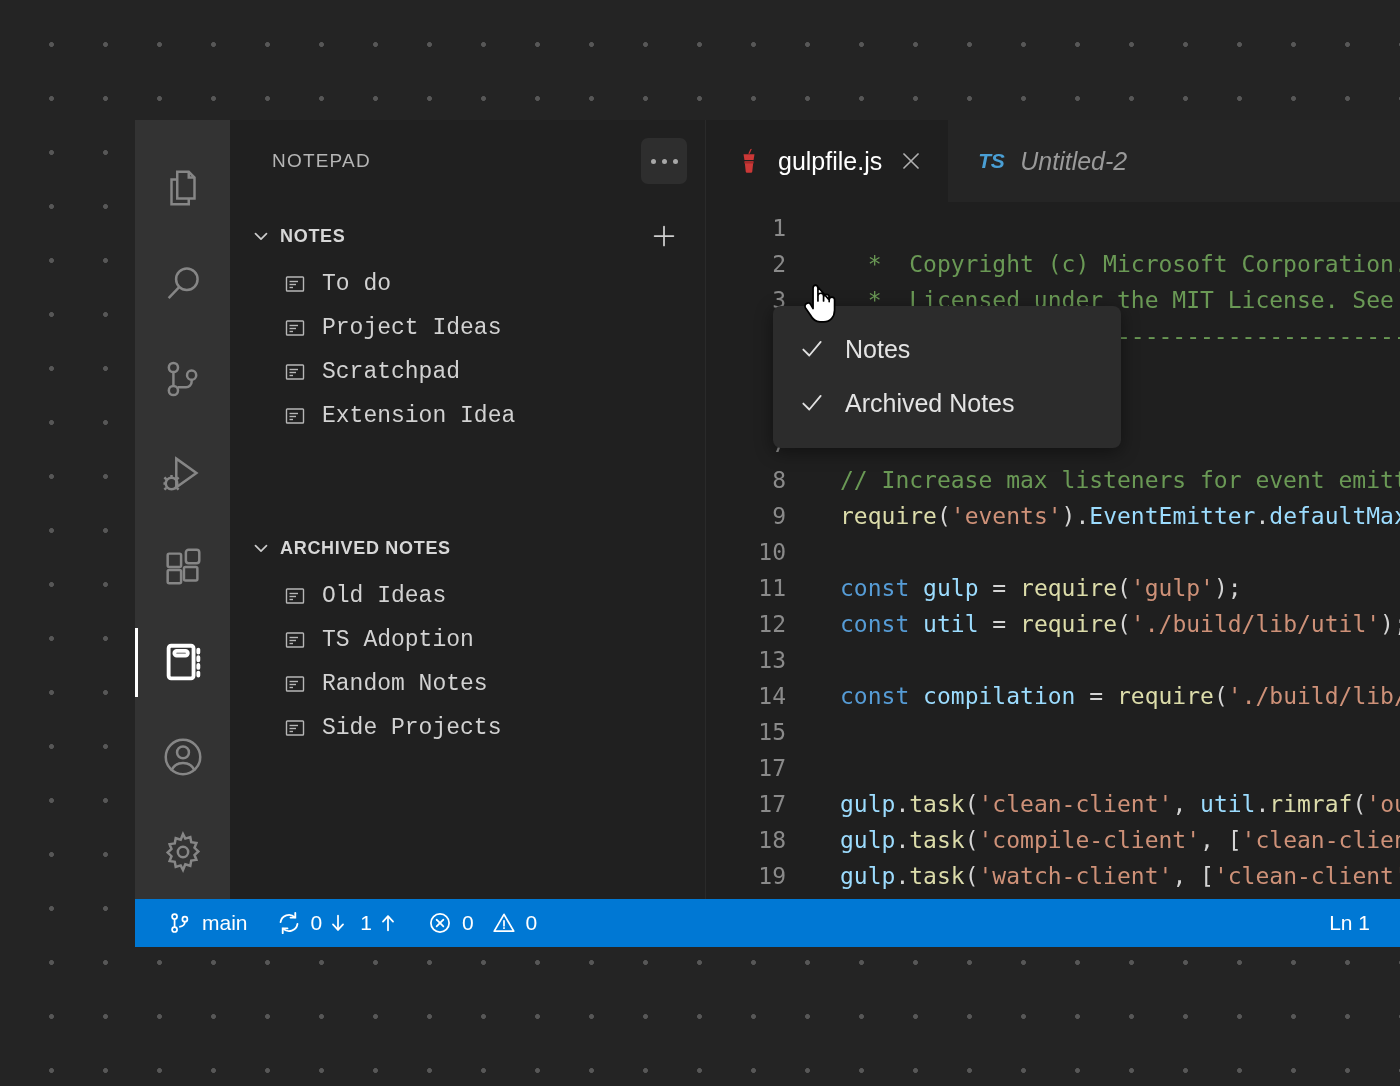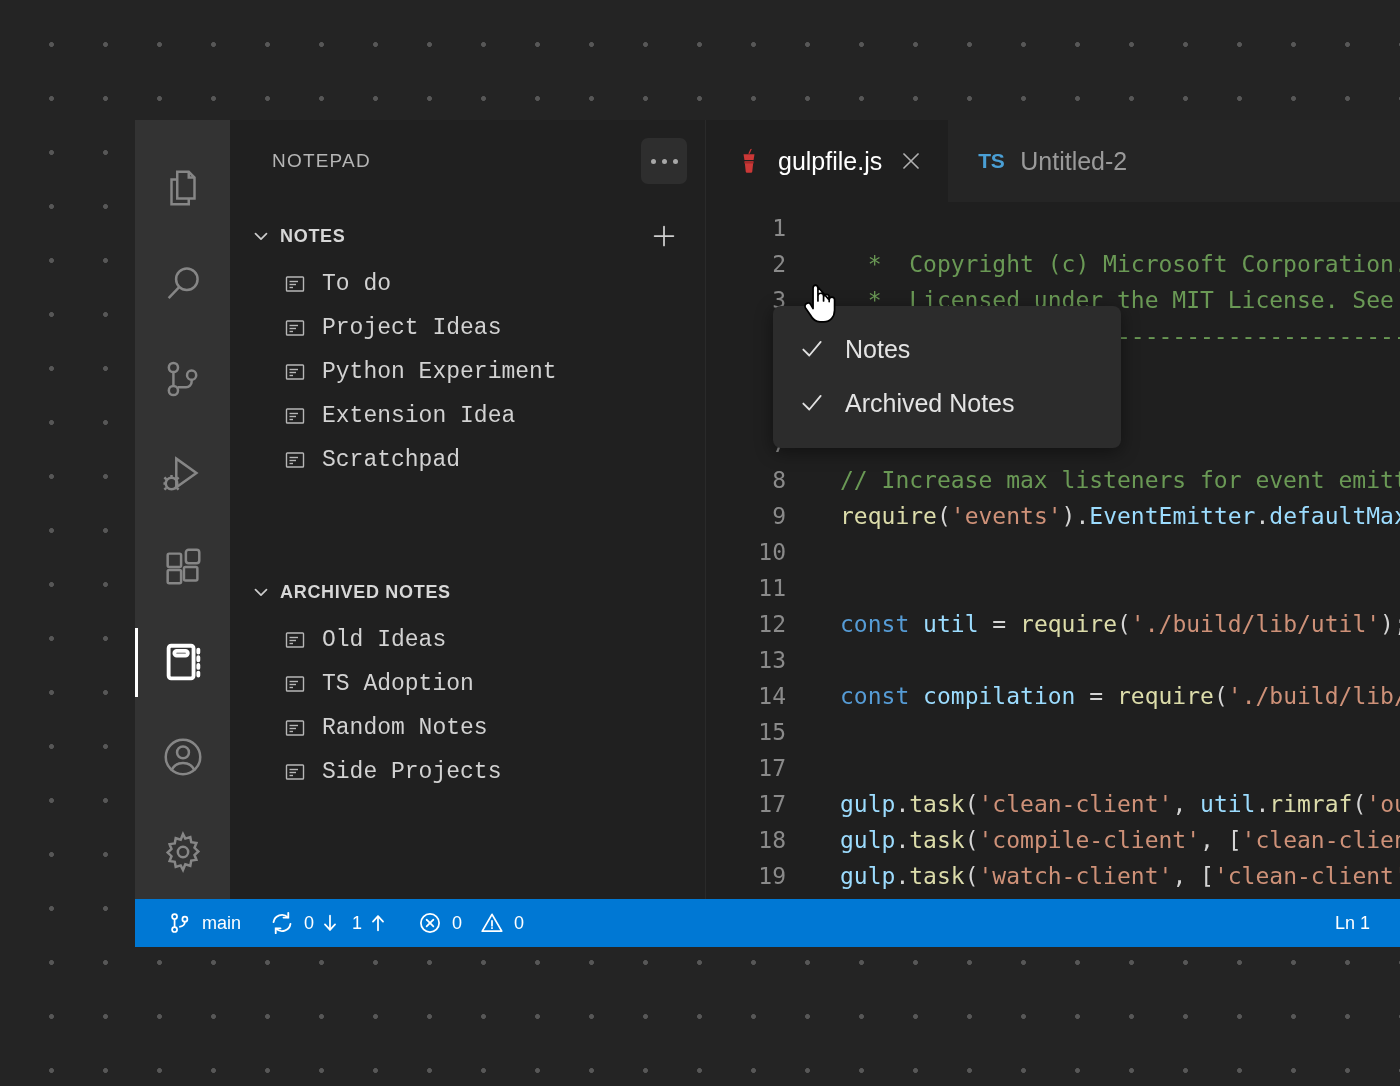--- a/index.html
+++ b/index.html
@@ -183,21 +183,21 @@
   }
   .tab {
     display: flex;
     align-items: center;
     gap: 14px;
     padding: 0 22px 0 28px;
     height: 82px;
     white-space: nowrap;
   }
   .tab.active { background: #1f1f1f; }
-  .tab.inactive { background: #252525; }
+  .tab.inactive { background: #252525; font-style: italic; }
   .tab-icon { width: 30px; height: 30px; display:flex; align-items:center; justify-content:center; flex:0 0 30px;}
   .tab-label { font-size: 25px; }
   .tab.active .tab-label { color: #ffffff; }
   .tab.inactive .tab-label { color: #9a9a9a; }
   .ts-badge {
     color: #4a9fd5;
     font-size: 21px;
     font-weight: bold;
     letter-spacing: -0.5px;
   }
@@ -245,21 +245,21 @@
   .c-var     { color: #9cdcfe; }
 
   
   #status-bar {
     height: 48px;
     flex: 0 0 48px;
     background: #0078d4;
     display: flex;
     align-items: center;
     color: #ffffff;
-    font-size: 18px;
+    font-size: 21px;
     padding: 0 16px 0 18px;
   }
   .sb-item {
     display: flex;
     align-items: center;
     gap: 9px;
     padding: 0 14px;
     height: 48px;
     white-space: nowrap;
   }
@@ -451,43 +451,32 @@
         </div>
         <div class="note-row">
           <span class="note-icon">
             <svg width="24" height="24" viewBox="0 0 24 24" fill="none" stroke="currentColor" stroke-width="1.4">
                 <rect x="3.5" y="5" width="17" height="14" rx="0.8"></rect>
                 <line x1="6.5" y1="9.5" x2="15" y2="9.5"></line>
                 <line x1="6.5" y1="12.5" x2="13" y2="12.5"></line>
                 <line x1="6.5" y1="15.5" x2="10" y2="15.5"></line>
               </svg>
           </span>
-          <span class="note-label">Python Experiment</span>
+          <span class="note-label">Scratchpad</span>
         </div>
         <div class="note-row">
           <span class="note-icon">
             <svg width="24" height="24" viewBox="0 0 24 24" fill="none" stroke="currentColor" stroke-width="1.4">
                 <rect x="3.5" y="5" width="17" height="14" rx="0.8"></rect>
                 <line x1="6.5" y1="9.5" x2="15" y2="9.5"></line>
                 <line x1="6.5" y1="12.5" x2="13" y2="12.5"></line>
                 <line x1="6.5" y1="15.5" x2="10" y2="15.5"></line>
               </svg>
           </span>
           <span class="note-label">Extension Idea</span>
-        </div>
-        <div class="note-row">
-          <span class="note-icon">
-            <svg width="24" height="24" viewBox="0 0 24 24" fill="none" stroke="currentColor" stroke-width="1.4">
-                <rect x="3.5" y="5" width="17" height="14" rx="0.8"></rect>
-                <line x1="6.5" y1="9.5" x2="15" y2="9.5"></line>
-                <line x1="6.5" y1="12.5" x2="13" y2="12.5"></line>
-                <line x1="6.5" y1="15.5" x2="10" y2="15.5"></line>
-              </svg>
-          </span>
-          <span class="note-label">Scratchpad</span>
         </div>
       </div>
 
       <div style="height:64px"></div>
 
       <div class="pane" id="pane-archived">
         <div class="pane-header">
           <span class="twisty">
             <svg width="22" height="22" viewBox="0 0 24 24" fill="none" stroke="currentColor" stroke-width="1.8" stroke-linecap="round" stroke-linejoin="round">
                 <polyline points="6,9.5 12,15.5 18,9.5"></polyline>
@@ -574,21 +563,21 @@
           <div class="code-line"><span class="ln">1</span><span class="code-text"></span></div>
           <div class="code-line"><span class="ln">2</span><span class="code-text"><span class="c-comment">  *  Copyright (c) Microsoft Corporation. All rights reserved.</span></span></div>
           <div class="code-line"><span class="ln">3</span><span class="code-text"><span class="c-comment">  *  Licensed under the MIT License. See License.txt in the project root for license information.</span></span></div>
           <div class="code-line"><span class="ln">4</span><span class="code-text"><span class="c-comment">  *--------------------------------------------------------------------------------------------*/</span></span></div>
           <div class="code-line"><span class="ln">5</span><span class="code-text"></span></div>
           <div class="code-line"><span class="ln">6</span><span class="code-text"><span class="c-string">'use strict'</span><span class="c-plain">;</span></span></div>
           <div class="code-line"><span class="ln">7</span><span class="code-text"></span></div>
           <div class="code-line"><span class="ln">8</span><span class="code-text"><span class="c-comment">// Increase max listeners for event emitters</span></span></div>
           <div class="code-line"><span class="ln">9</span><span class="code-text"><span class="c-func">require</span><span class="c-plain">(</span><span class="c-string">'events'</span><span class="c-plain">)</span><span class="c-plain">.</span><span class="c-prop">EventEmitter</span><span class="c-plain">.</span><span class="c-prop">defaultMaxListeners</span></span></div>
           <div class="code-line"><span class="ln">10</span><span class="code-text"></span></div>
-          <div class="code-line"><span class="ln">11</span></div>
+          <div class="code-line"><span class="ln">11</span><span class="code-text"><span class="c-keyword">const</span><span class="c-plain"> </span><span class="c-var">gulp</span><span class="c-plain"> = </span><span class="c-func">require</span><span class="c-plain">(</span><span class="c-string">'gulp'</span><span class="c-plain">);</span></span></div>
           <div class="code-line"><span class="ln">12</span><span class="code-text"><span class="c-keyword">const</span><span class="c-plain"> </span><span class="c-var">util</span><span class="c-plain"> = </span><span class="c-func">require</span><span class="c-plain">(</span><span class="c-string">'./build/lib/util'</span><span class="c-plain">);</span></span></div>
           <div class="code-line"><span class="ln">13</span></div>
           <div class="code-line"><span class="ln">14</span><span class="code-text"><span class="c-keyword">const</span><span class="c-plain"> </span><span class="c-var">compilation</span><span class="c-plain"> = </span><span class="c-func">require</span><span class="c-plain">(</span><span class="c-string">'./build/lib/compilation'</span></span></div>
           <div class="code-line"><span class="ln">15</span><span class="code-text"></span></div>
           <div class="code-line"><span class="ln">17</span></div>
           <div class="code-line"><span class="ln">17</span><span class="code-text"><span class="c-var">gulp</span><span class="c-plain">.</span><span class="c-func">task</span><span class="c-plain">(</span><span class="c-string">'clean-client'</span><span class="c-plain">, </span><span class="c-prop">util</span><span class="c-plain">.</span><span class="c-func">rimraf</span><span class="c-plain">(</span><span class="c-string">'out'</span></span></div>
           <div class="code-line"><span class="ln">18</span><span class="code-text"><span class="c-var">gulp</span><span class="c-plain">.</span><span class="c-func">task</span><span class="c-plain">(</span><span class="c-string">'compile-client'</span><span class="c-plain">, [</span><span class="c-string">'clean-client'</span></span></div>
           <div class="code-line"><span class="ln">19</span><span class="code-text"><span class="c-var">gulp</span><span class="c-plain">.</span><span class="c-func">task</span><span class="c-plain">(</span><span class="c-string">'watch-client'</span><span class="c-plain">, [</span><span class="c-string">'clean-client'</span></span></div>
         </div>
     </div>

